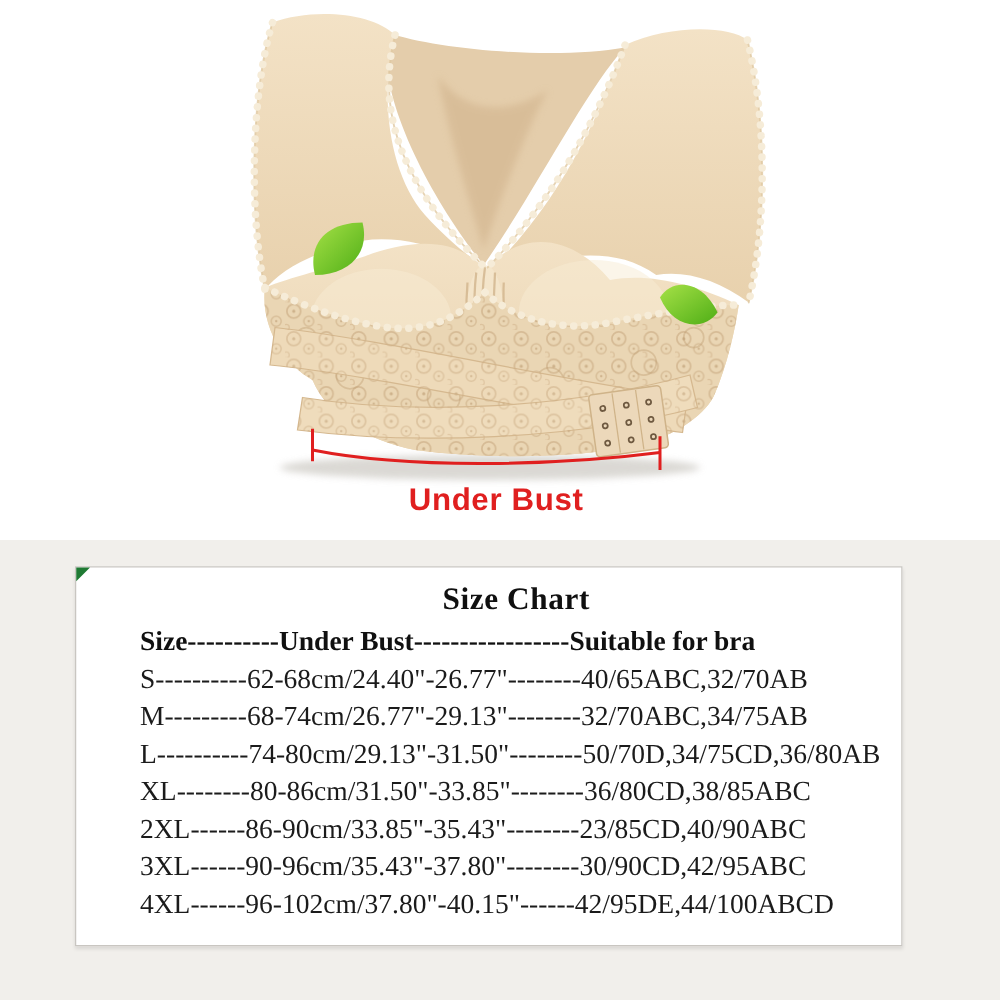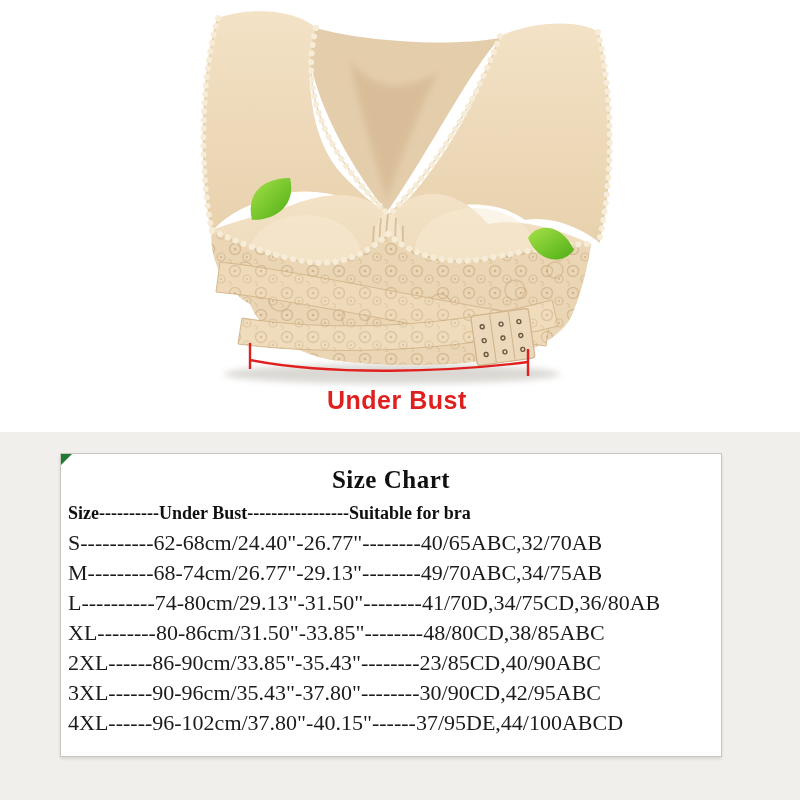--- a/index.html
+++ b/index.html
@@ -14,27 +14,27 @@
   .underbust-label{
     position:absolute;left:327px;top:386px;
     font-family:"Liberation Sans", sans-serif;
     font-size:25px;font-weight:700;letter-spacing:.5px;
     color:var(--accent-red);white-space:nowrap;
   }
   
   .chart-section{position:absolute;left:0;top:432px;width:800px;height:368px;background:#f1efeb;}
   .chart-box{
     position:absolute;left:60px;top:21px;width:662px;height:304px;box-sizing:border-box;
-    background:#ffffff;border:1px solid #c9c6c1;box-shadow:0 2px 3px rgba(0,0,0,.10);
+    background:#ffffff;border:1px solid #c9c6c1;box-shadow:0 2px 3px rgba(0,0,0,.10);padding-left:44px;
   }
   .corner-marker{position:absolute;left:0;top:0;width:0;height:0;
     border-top:11px solid #1f7a33;border-right:11px solid transparent;}
   .chart-title{margin:12px 0 4px 0;text-align:center;font-size:25px;font-weight:700;
     color:#101010;letter-spacing:.5px;}
-  .chart-header{margin:2px 0 0 7px;font-size:18px;font-weight:700;line-height:30px;
+  .chart-header{margin:2px 0 0 7px;font-size:22px;font-weight:700;line-height:30px;
     color:#101010;white-space:nowrap;}
   .chart-row{margin-left:7px;font-size:22px;line-height:30px;color:#1b1b1b;white-space:nowrap;}
   .leader{letter-spacing:0px;}
 </style>
 </head>
 <body style="--accent-red: #e01f1f;">
 
 <div class="photo-section">
   <svg class="bra-svg" width="480" height="432" viewBox="0 0 480 432" xmlns="http://www.w3.org/2000/svg">
     <defs>
@@ -167,25 +167,25 @@
 <div class="chart-section">
   <div class="chart-box">
     <div class="corner-marker"></div>
 
     <div class="chart-title">Size Chart</div>
 
     <div class="chart-header"><span>Size</span><span class="leader">----------</span><span>Under Bust</span><span class="leader">-----------------</span><span>Suitable for bra</span></div>
 
     <div class="chart-row"><span>S</span><span class="leader">----------</span><span>62-68cm/24.40"-26.77"</span><span class="leader">--------</span><span>40/65ABC,32/70AB</span></div>
 
-    <div class="chart-row"><span>M</span><span class="leader">---------</span><span>68-74cm/26.77"-29.13"</span><span class="leader">--------</span><span>49/70ABC,34/75AB</span></div>
+    <div class="chart-row"><span>M</span><span class="leader">---------</span><span>68-74cm/26.77"-29.13"</span><span class="leader">--------</span><span>32/70ABC,34/75AB</span></div>
 
-    <div class="chart-row"><span>L</span><span class="leader">----------</span><span>74-80cm/29.13"-31.50"</span><span class="leader">--------</span><span>41/70D,34/75CD,36/80AB</span></div>
+    <div class="chart-row"><span>L</span><span class="leader">----------</span><span>74-80cm/29.13"-31.50"</span><span class="leader">--------</span><span>50/70D,34/75CD,36/80AB</span></div>
 
-    <div class="chart-row"><span>XL</span><span class="leader">--------</span><span>80-86cm/31.50"-33.85"</span><span class="leader">--------</span><span>48/80CD,38/85ABC</span></div>
+    <div class="chart-row"><span>XL</span><span class="leader">--------</span><span>80-86cm/31.50"-33.85"</span><span class="leader">--------</span><span>36/80CD,38/85ABC</span></div>
 
     <div class="chart-row"><span>2XL</span><span class="leader">------</span><span>86-90cm/33.85"-35.43"</span><span class="leader">--------</span><span>23/85CD,40/90ABC</span></div>
 
     <div class="chart-row"><span>3XL</span><span class="leader">------</span><span>90-96cm/35.43"-37.80"</span><span class="leader">--------</span><span>30/90CD,42/95ABC</span></div>
 
-    <div class="chart-row"><span>4XL</span><span class="leader">------</span><span>96-102cm/37.80"-40.15"</span><span class="leader">------</span><span>37/95DE,44/100ABCD</span></div>
+    <div class="chart-row"><span>4XL</span><span class="leader">------</span><span>96-102cm/37.80"-40.15"</span><span class="leader">------</span><span>42/95DE,44/100ABCD</span></div>
   </div>
 </div>
 
 </body></html>

